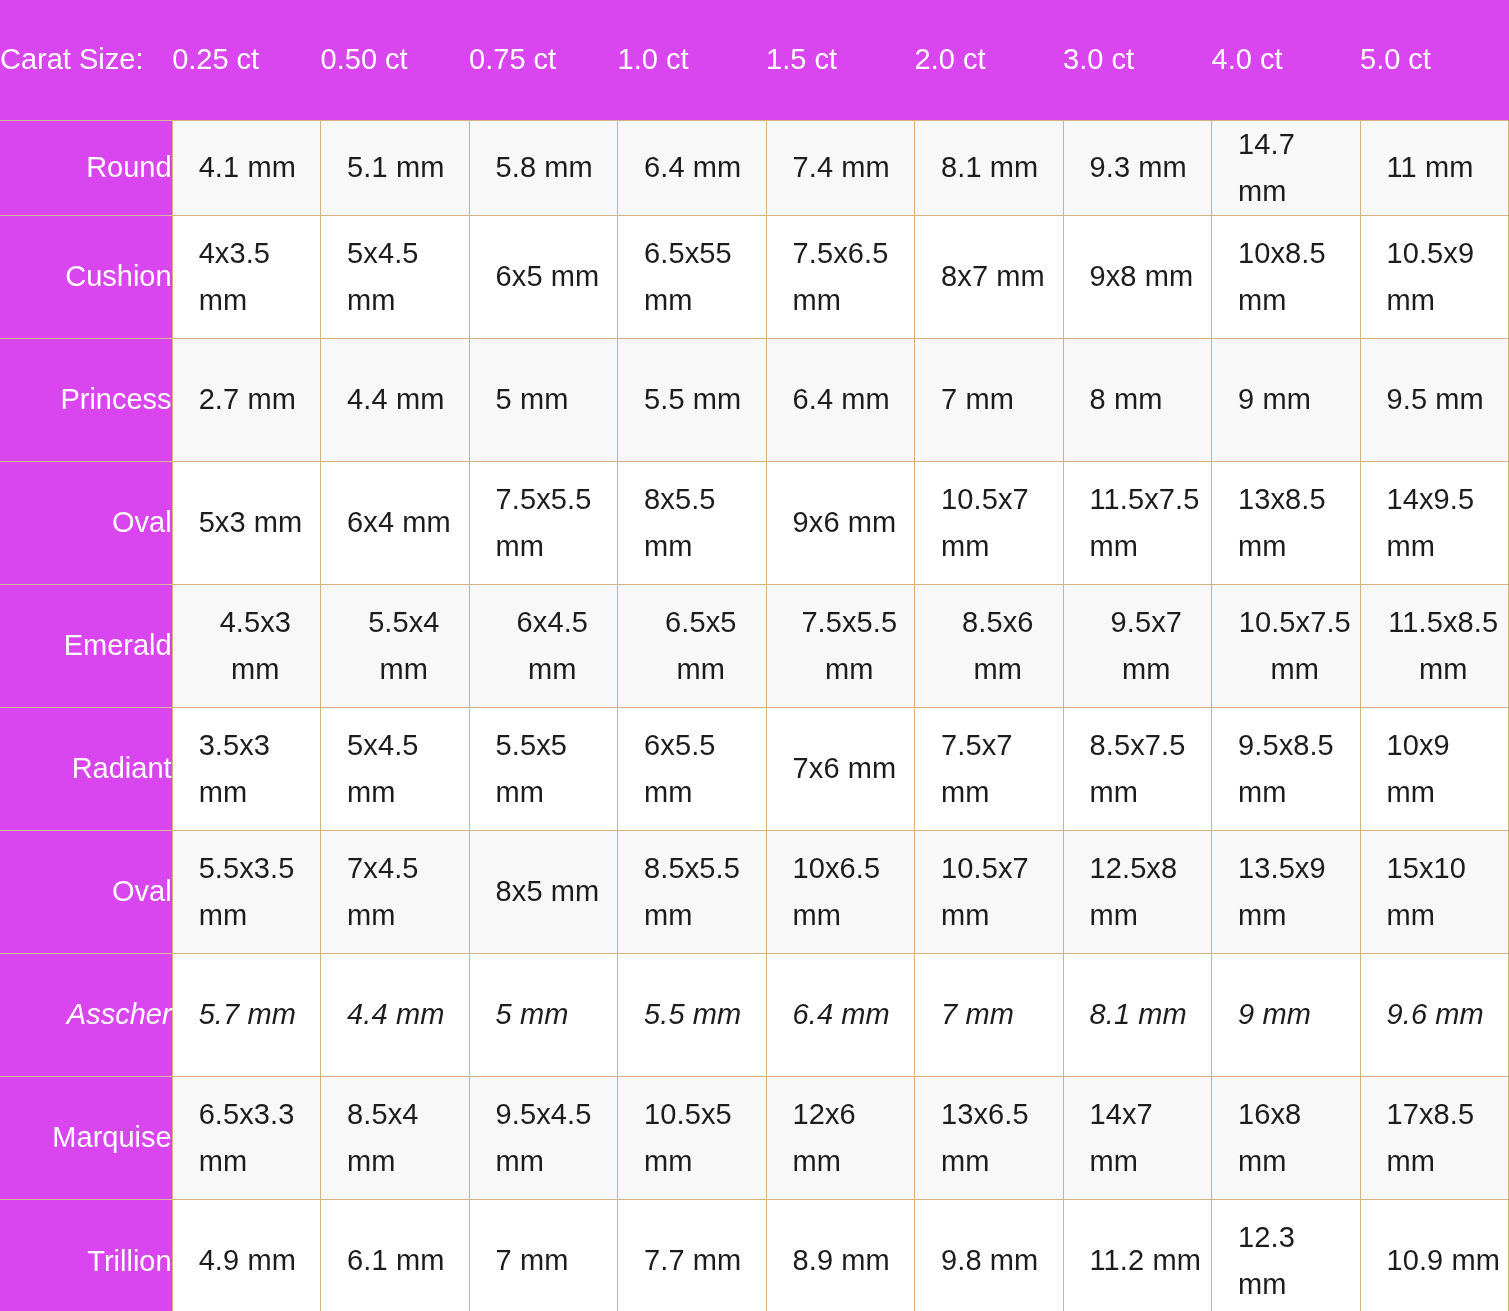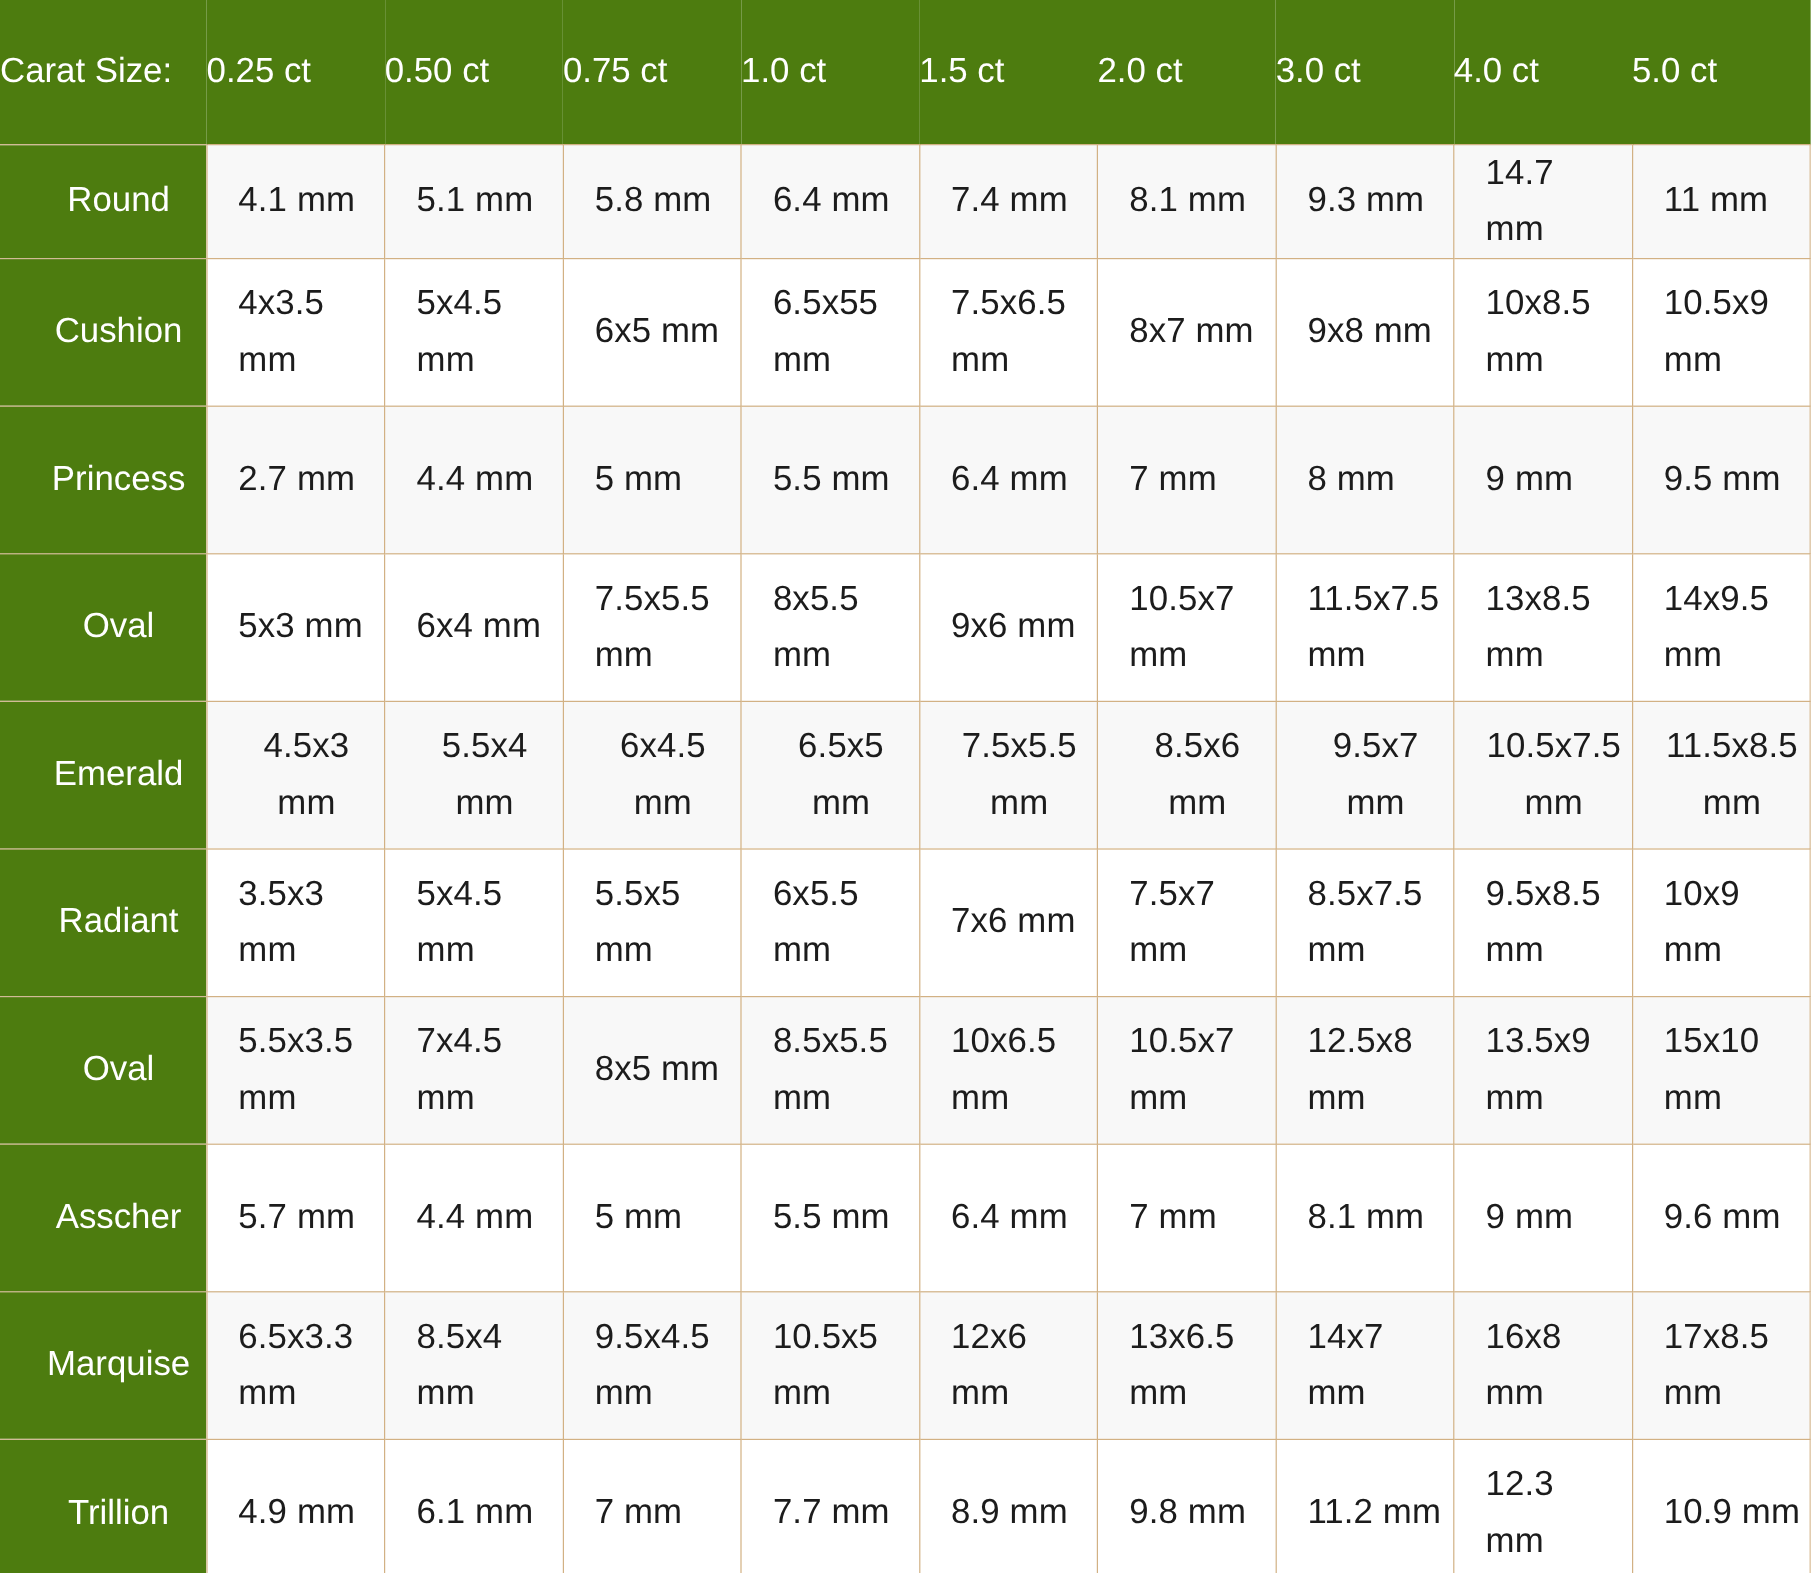--- a/index.html
+++ b/index.html
@@ -45,21 +45,21 @@
     padding-left: 26px;
     border-left: 1px solid #d2bb96;
   }
 
   
   #carat-table tbody th.row-head {
     background: #c5a678;
     color: #ffffff;
     font-weight: normal;
     font-size: 29px;
-    text-align: center;
+    text-align: right;
     padding: 0 0 0 26px;
     border: none;
     border-top: 1px solid #d2bb96;
     vertical-align: middle;
     white-space: nowrap;
     margin-top: 30px;
   }
   #carat-table tbody td.data-cell {
     font-size: 29px;
     color: #1c1c1c;
@@ -73,27 +73,27 @@
   tr.plain td.data-cell { background: #ffffff; }
 
   
   tr.r-round    th, tr.r-round    td { height: 85px; }
   tr.r-cushion  th, tr.r-cushion  td { height: 122px; }
   tr.r-princess th, tr.r-princess td { height: 122px; }
   tr.r-oval     th, tr.r-oval     td { height: 122px; }
   tr.r-emerald  th, tr.r-emerald  td { height: 122px; text-align: center; }
   tr.r-radiant  th, tr.r-radiant  td { height: 122px; }
   tr.r-pear     th, tr.r-pear     td { height: 122px; }
-  tr.r-asscher  th, tr.r-asscher  td { height: 122px; }
+  tr.r-asscher  th, tr.r-asscher  td { height: 122px; font-style: italic; }
   tr.r-marquise th, tr.r-marquise td { height: 122px; }
   tr.r-trillion th, tr.r-trillion td { height: 122px; }
 
   .cell-text { display: block; }
 </style>
-<style>#carat-table thead th, #carat-table tbody th.row-head{background:#4d7c0f;color:#ffffff;}#carat-table tbody td.data-cell{border-color:#d2b184;color:#1c1c1c;}tr.shade td.data-cell{background:#f8f8f8;}tr.plain td.data-cell{background:#ffffff;}</style></head>
+<style>#carat-table thead th, #carat-table tbody th.row-head{background:#d946ef;color:#ffffff;}#carat-table tbody td.data-cell{border-color:#d2b184;color:#1c1c1c;}tr.shade td.data-cell{background:#f8f8f8;}tr.plain td.data-cell{background:#ffffff;}</style></head>
 <body>
 
 <table id="carat-table">
   <colgroup>
     <col class="rowhead-col">
     <col class="data-col">
       <col class="data-col">
       <col class="data-col">
     <col class="data-col">
       <col class="data-col">

